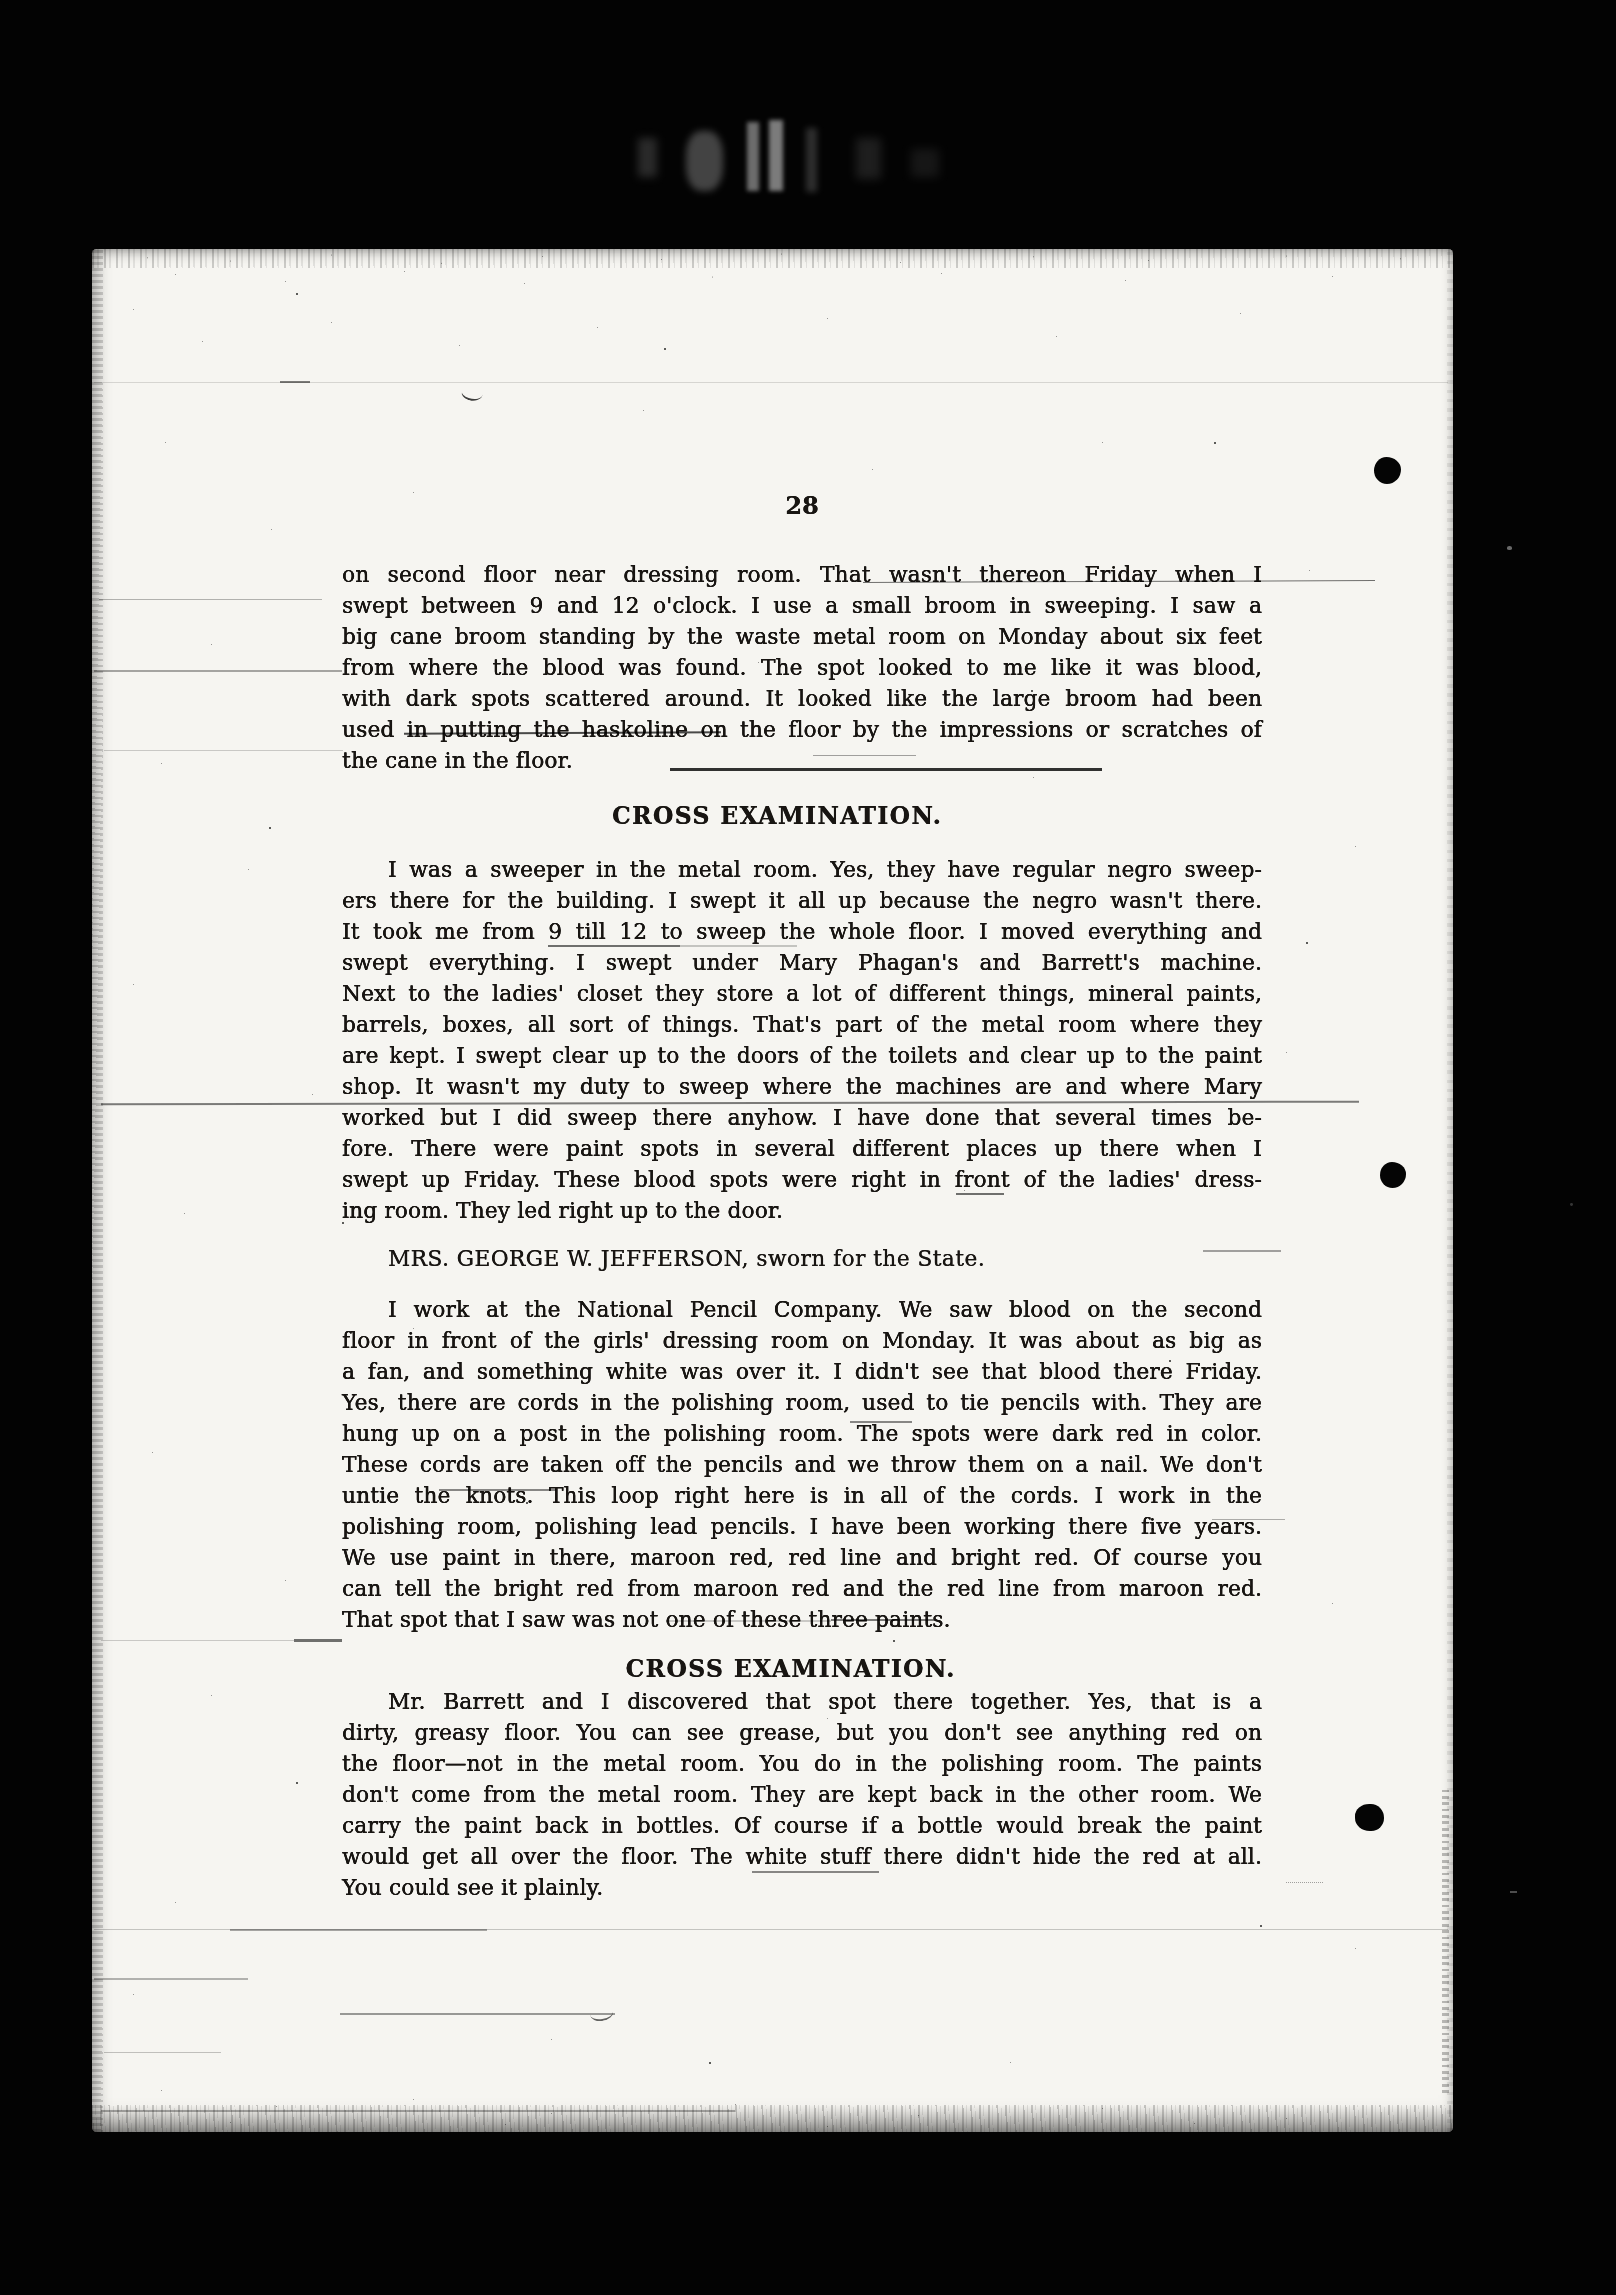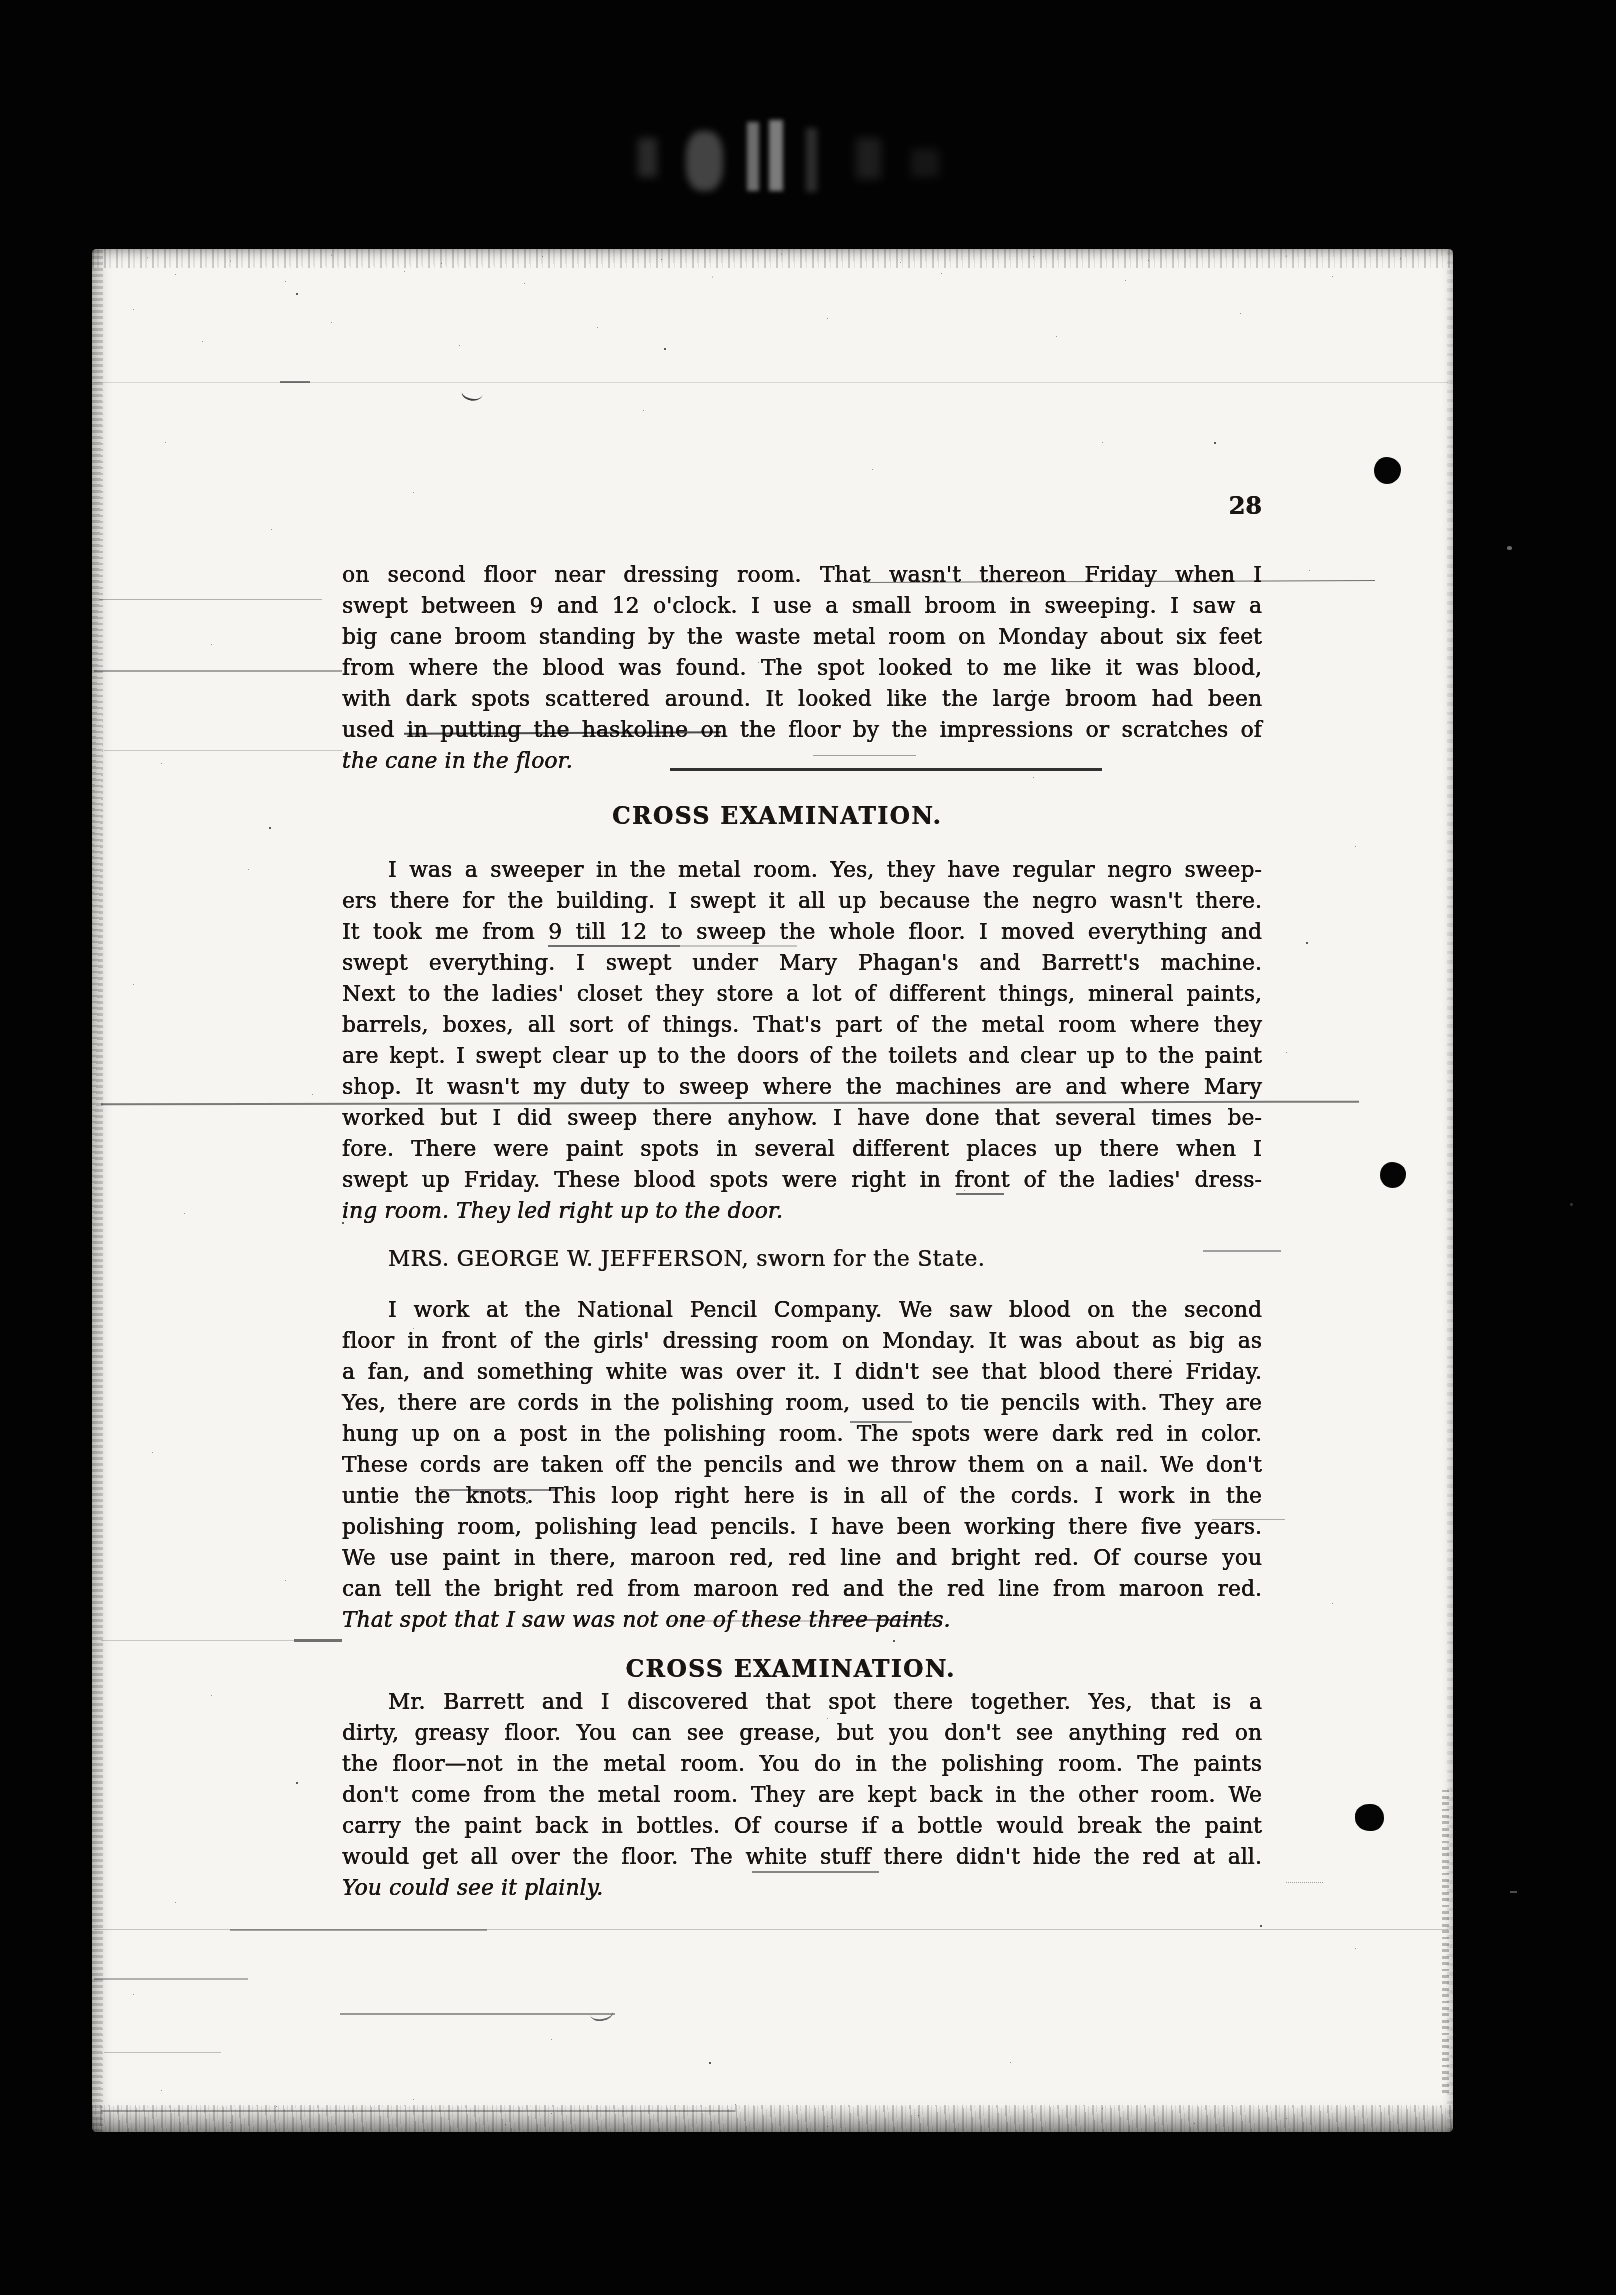--- a/index.html
+++ b/index.html
@@ -99,28 +99,28 @@
   #art-plain2{left:138px;top:1680px;width:257px;height:1.8px;background:rgba(0,0,0,.33);}
   #art-4310{left:2.3px;top:1729px;width:154px;height:1.8px;background:rgba(0,0,0,.28);}
   #art-4385{left:248px;top:1764px;width:275px;height:1.8px;background:rgba(0,0,0,.38);}
   #art-sq2{left:498px;top:1757px;width:23px;height:13px;border-bottom:2.3px solid rgba(0,0,0,.6);border-radius:0 0 50% 50%;transform:rotate(-8deg);}
   #art-4470{left:11.5px;top:1803px;width:117px;height:1.4px;background:rgba(0,0,0,.22);}
   #art-4600{left:9.2px;top:1861px;width:634px;height:1.8px;background:rgba(0,0,0,.3);}
   #art-rvert{left:1350px;top:1541px;width:7.3px;height:303px;
      background:repeating-linear-gradient(0deg,rgba(0,0,0,.25) 0 2.8px,transparent 2.8px 6.4px);filter:blur(0.5px);}
 
   
-  #pagenum{margin-left:250px;width:920px;padding-top:243px;text-align:right;
+  #pagenum{margin-left:250px;width:920px;padding-top:243px;text-align:center;
      font-weight:bold;font-size:24px;line-height:27.5px;
      text-shadow:0.3px 0 0 currentColor;}
   #text-col{margin-left:250px;width:920px;}
   .tline{font-size:21.6px;line-height:31px;letter-spacing:0.2px;
      text-align:justify;text-align-last:justify;white-space:normal;
      text-shadow:0.3px 0 0 currentColor,0 0.2px 0 currentColor;}
-  .tline.nj{text-align-last:left;font-style:italic;}
+  .tline.nj{text-align-last:left;}
   .tline.ind{text-indent:46px;}
   .heading{font-weight:bold;font-size:23.4px;line-height:28.5px;letter-spacing:1.4px;
      text-align:center;text-shadow:0.4px 0 0 currentColor;}
   .witness{font-size:21.6px;line-height:27.5px;letter-spacing:0.5px;text-indent:46px;
      text-shadow:0.3px 0 0 currentColor;}
   .blk0{margin-top:39px;}
   .blk1{margin-top:26px;transform:translateX(-25px);}
   .blk2{margin-top:24px;}
   .blk3{margin-top:19px;}
   .blk4{margin-top:21px;}

